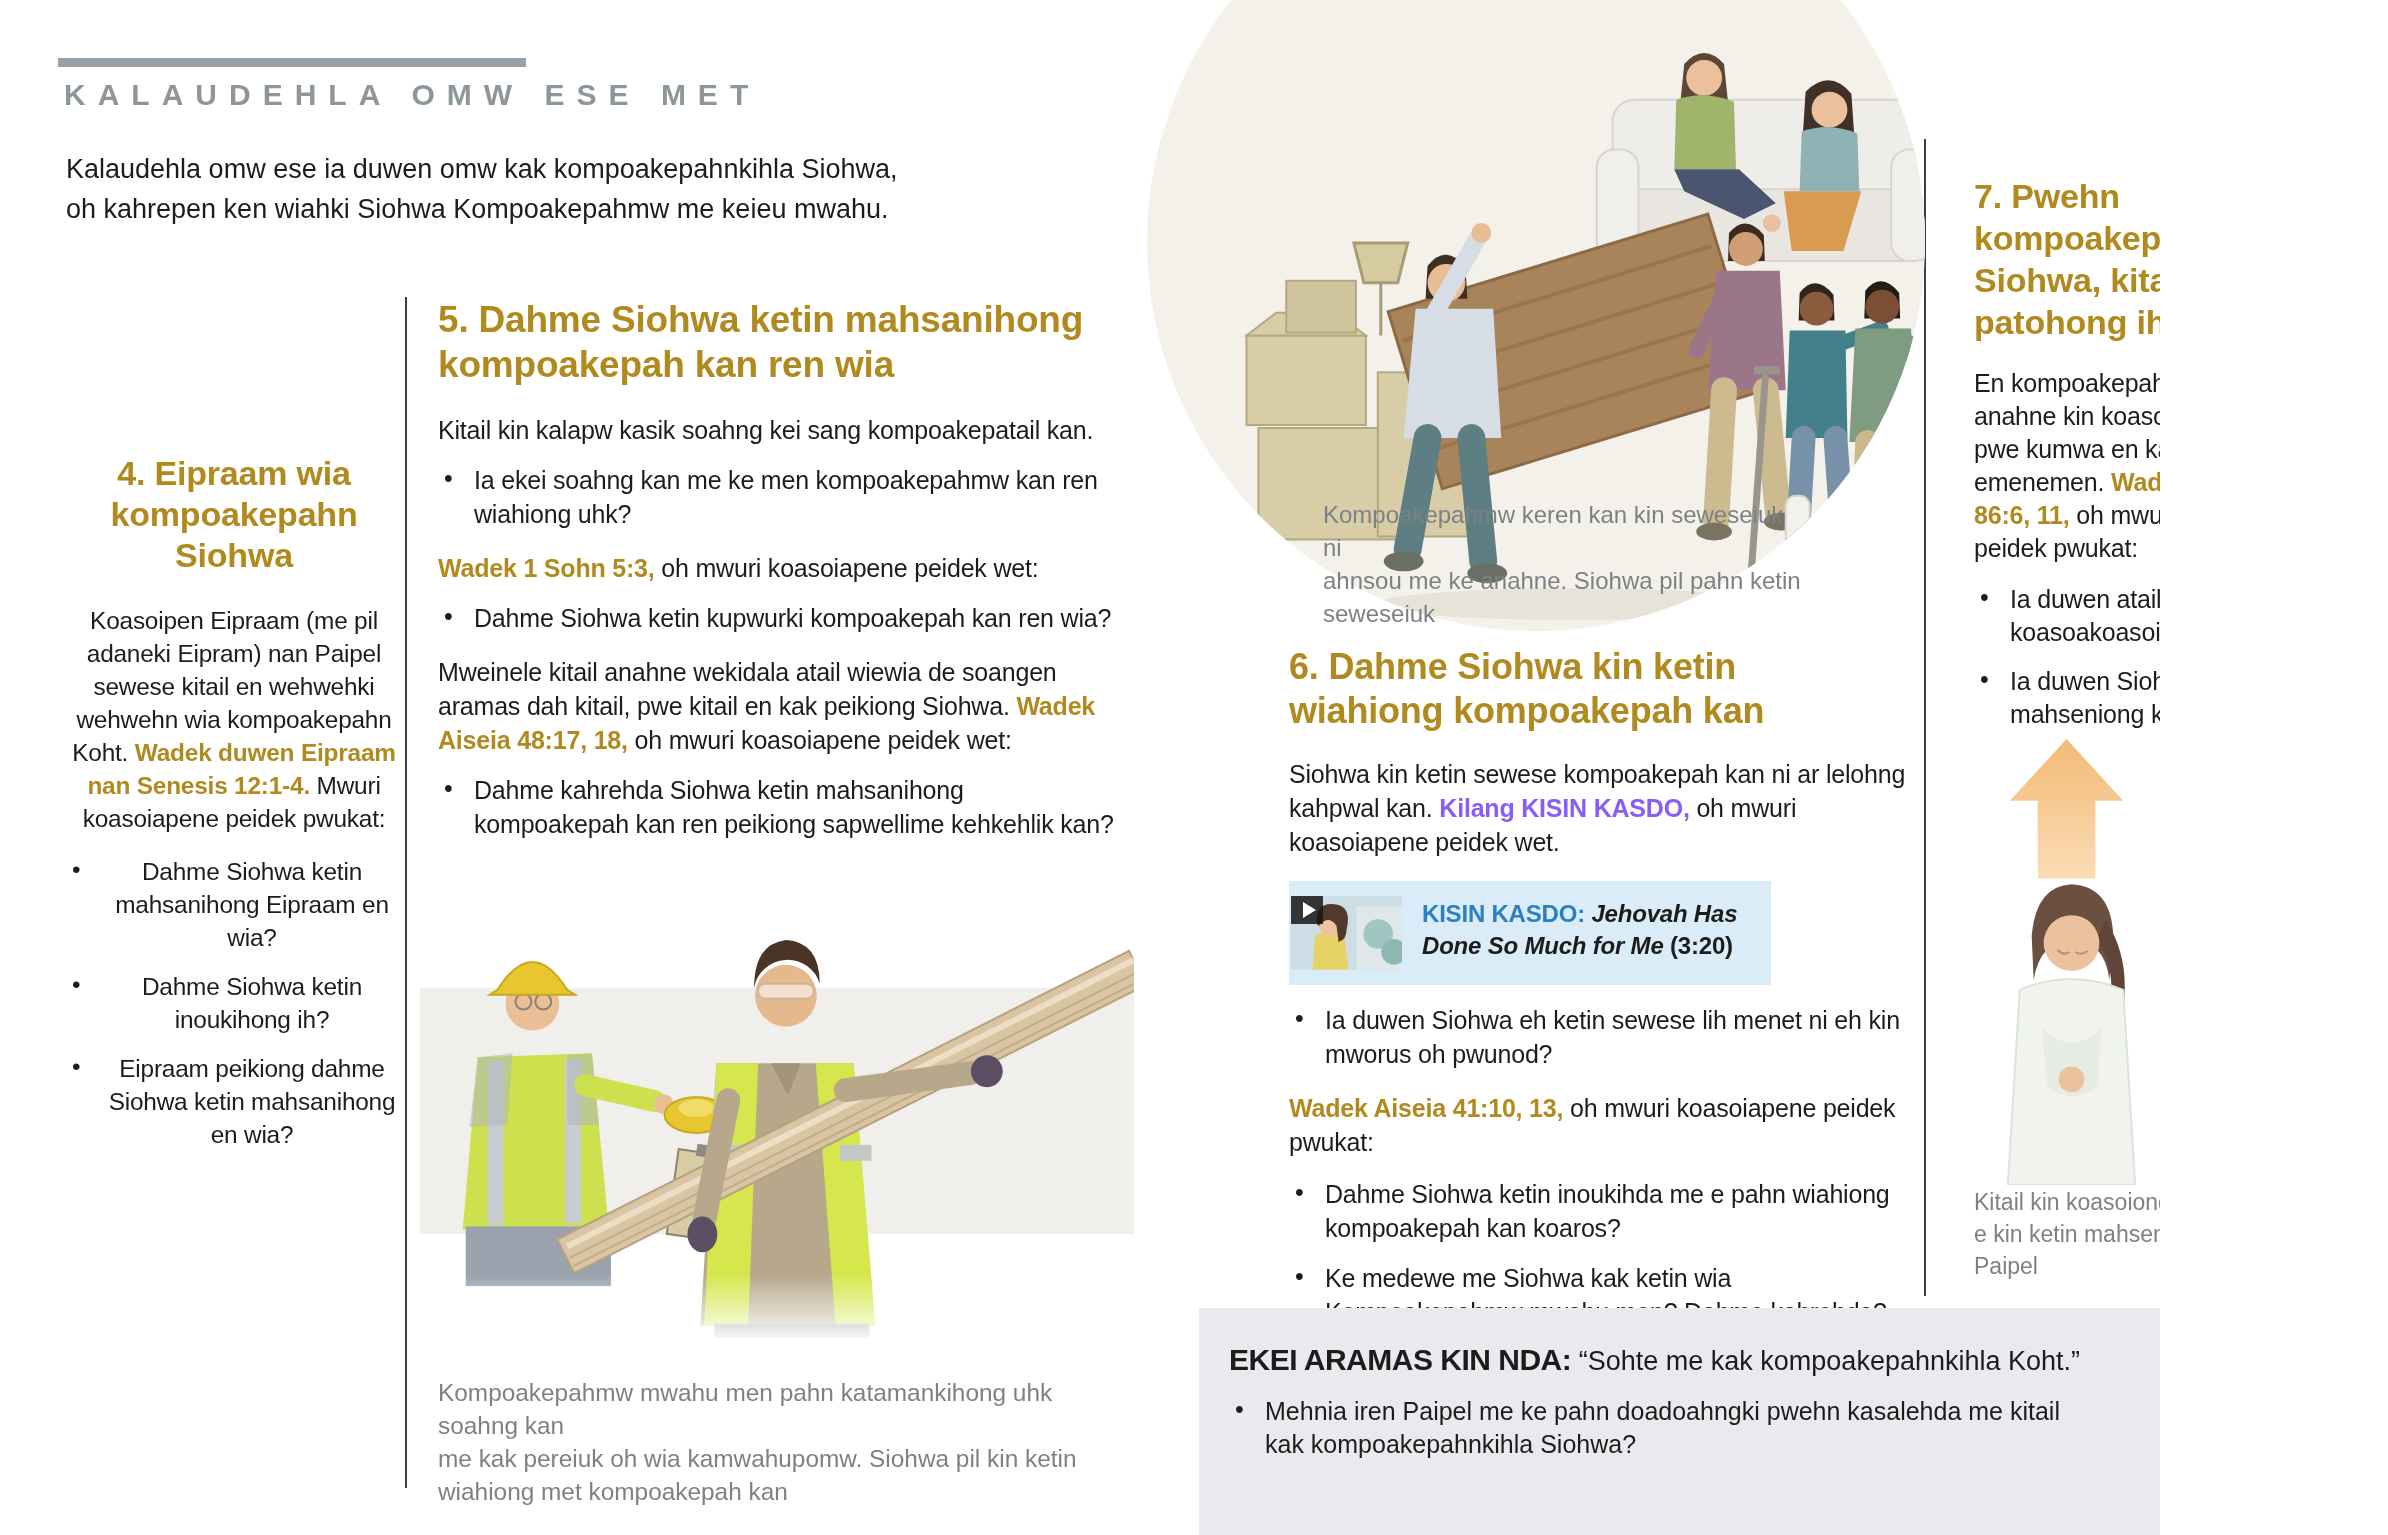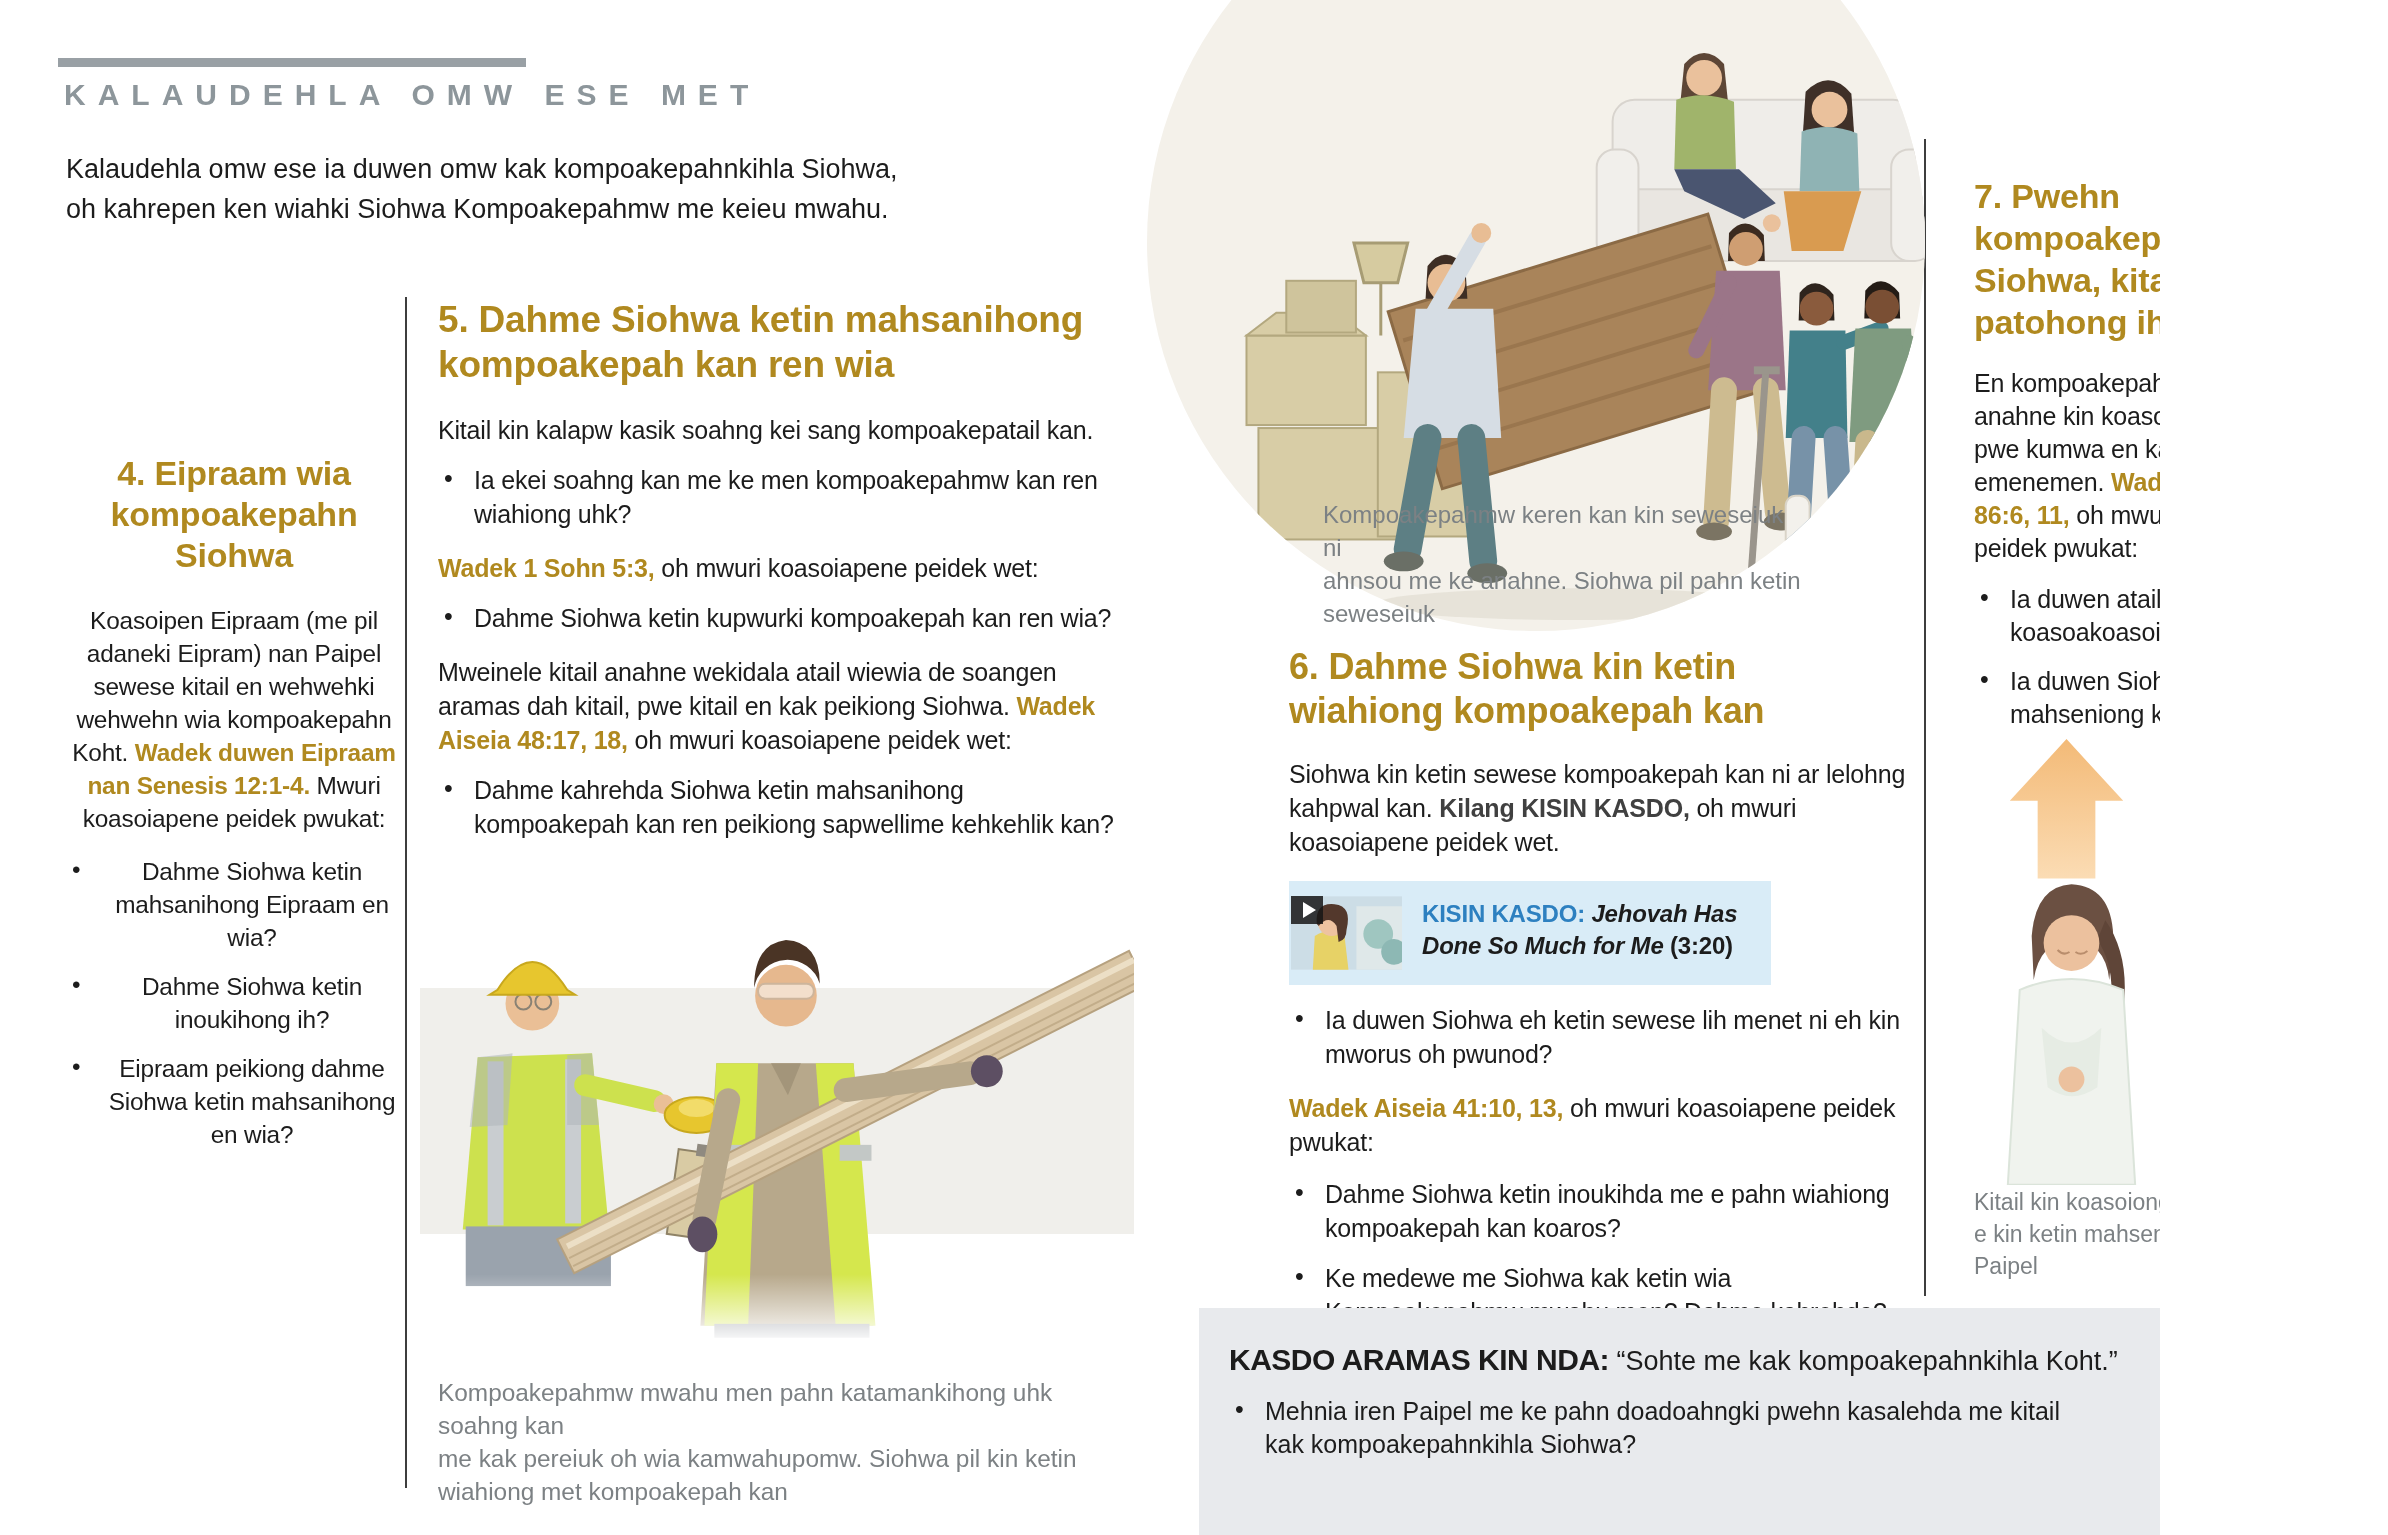--- a/index.html
+++ b/index.html
@@ -15,21 +15,21 @@
 
   
   .vline { position:absolute; width:2px; background:#3e3e3e; }
   .vline1 { left:405px; top:297px; height:1191px; }
   .vline2 { left:1924px; top:139px; height:1157px; }
 
   
   p { margin:0; }
   h2 { margin:0; color:#b0891f; font-weight:bold; }
   .ref { color:#b0891f; font-weight:bold; text-decoration:none; cursor:pointer; }
-  .blue-link { color:#404040; font-weight:bold; text-decoration:none; cursor:pointer; }
+  .blue-link { color:#8b5cf6; font-weight:bold; text-decoration:none; cursor:pointer; }
   ul.blt { list-style:none; margin:0; padding:0; }
   ul.blt li { position:relative; padding-left:36px; margin-bottom:16px; }
   ul.blt li::before { content:"•"; position:absolute; left:6px; top:-2px; }
 
   section { position:absolute; }
   .s4 { left:66px; top:453px; width:336px; font-size:24.4px; line-height:33px; letter-spacing:-0.2px;text-align:center; }
   .s4 h2 { font-size:34px; line-height:41px; margin-bottom:28px; }
   .s4 .para { margin-bottom:20px; }
 
   .s5 { left:438px; top:297px; width:677px; font-size:25px; line-height:34px; letter-spacing:-0.2px; }
@@ -360,21 +360,21 @@
       <circle cx="300" cy="360" r="10" fill="#ecc19e"></circle>
       <circle cx="342" cy="356" r="10" fill="#ecc19e"></circle>
     </g>
   </svg>
   <p class="cap cap-s7">Kitail kin koasoiong Siohwa ni kapakap;
 e kin ketin mahseniong kitail sang nan
 Paipel</p>
 
   <div class="callout">
     <p class="co-head">
-      <span class="co-label">KASDO ARAMAS KIN NDA:</span>
+      <span class="co-label">EKEI ARAMAS KIN NDA:</span>
       <span>“Sohte me kak kompoakepahnkihla Koht.”</span>
     </p>
     <ul class="blt">
       <li>Mehnia iren Paipel me ke pahn doadoahngki pwehn kasalehda me kitail kak kompoakepahnkihla Siohwa?</li>
     </ul>
   </div>
 
 </div>
 
 

